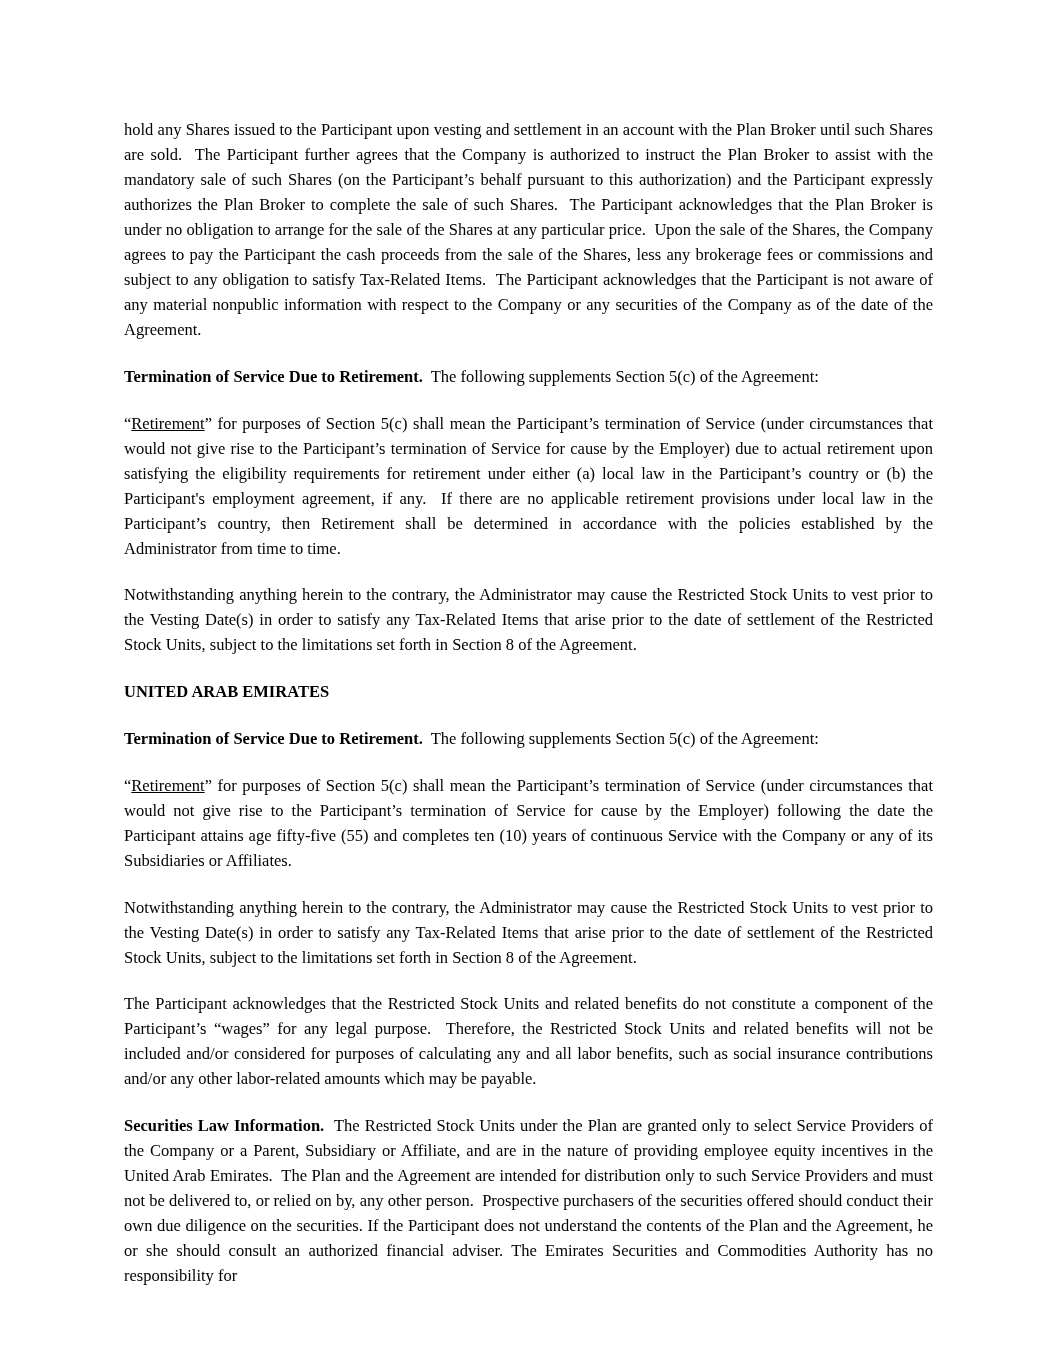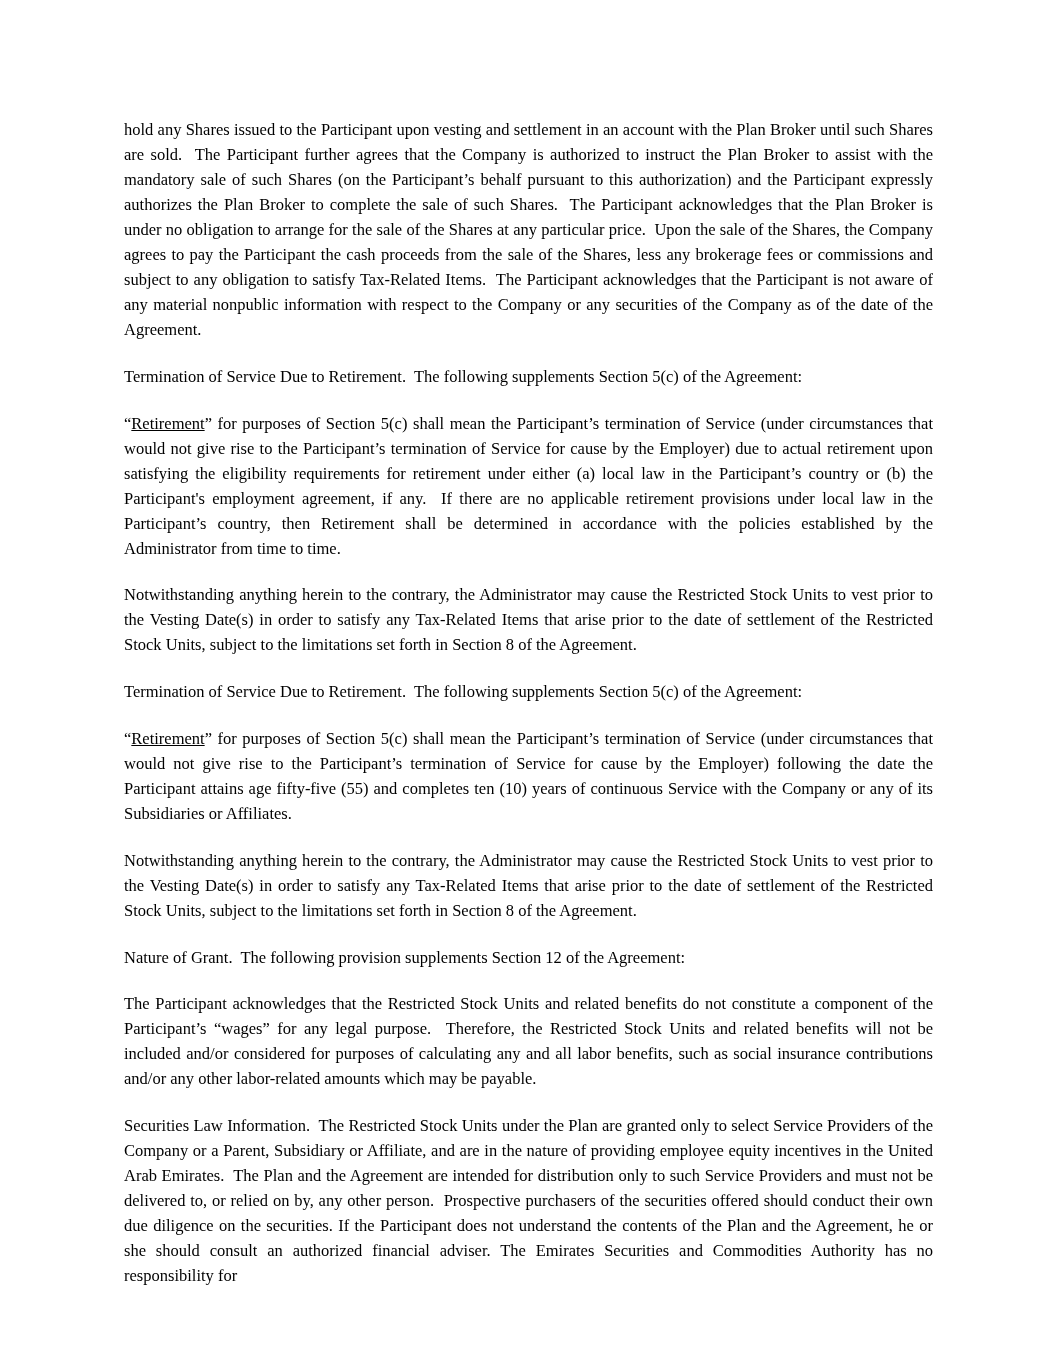--- a/index.html
+++ b/index.html
@@ -33,21 +33,21 @@
     margin: 0 0 21.8px 0;
     font-size: 16.5px;
     line-height: 25px;
     text-align: justify;
     color: #000000;
   }
   .para:last-child {
     margin-bottom: 12px;
   }
   .run-b {
-    font-weight: 400;
+    font-weight: 700;
   }
   .run-u {
     text-decoration: underline;
     margin-top: 8px;
   }
   .page-number {
     position: absolute;
     left: 0;
     right: 0;
     top: 1283px;
@@ -59,20 +59,20 @@
 </style>
 </head>
 <body>
 
 <div class="page">
   <main class="doc-body">
       <p class="para"><span>hold any Shares issued to the Participant upon vesting and settlement in an account with the Plan Broker until such Shares are sold.&nbsp; The Participant further agrees that the Company is authorized to instruct the Plan Broker to assist with the mandatory sale of such Shares (on the Participant’s behalf pursuant to this authorization) and the Participant expressly authorizes the Plan Broker to complete the sale of such Shares.&nbsp; The Participant acknowledges that the Plan Broker is under no obligation to arrange for the sale of the Shares at any particular price.&nbsp; Upon the sale of the Shares, the Company agrees to pay the Participant the cash proceeds from the sale of the Shares, less any brokerage fees or commissions and subject to any obligation to satisfy Tax-Related Items.&nbsp; The Participant acknowledges that the Participant is not aware of any material nonpublic information with respect to the Company or any securities of the Company as of the date of the Agreement.</span></p>
       <p class="para"><span class="run-b">Termination of Service Due to Retirement.</span><span>&nbsp; The following supplements Section 5(c) of the Agreement:</span></p>
       <p class="para"><span>“</span><span class="run-u">Retirement</span><span>” for purposes of Section 5(c) shall mean the Participant’s termination of Service (under circumstances that would not give rise to the Participant’s termination of Service for cause by the Employer) due to actual retirement upon satisfying the eligibility requirements for retirement under either (a) local law in the Participant’s country or (b) the Participant's employment agreement, if any.&nbsp; If there are no applicable retirement provisions under local law in the Participant’s country, then Retirement shall be determined in accordance with the policies established by the Administrator from time to time.</span></p>
       <p class="para"><span>Notwithstanding anything herein to the contrary, the Administrator may cause the Restricted Stock Units to vest prior to the Vesting Date(s) in order to satisfy any Tax-Related Items that arise prior to the date of settlement of the Restricted Stock Units, subject to the limitations set forth in Section 8 of the Agreement.</span></p>
+      <p class="para"><span class="run-b">UNITED ARAB EMIRATES</span></p>
       <p class="para"><span class="run-b">Termination of Service Due to Retirement.</span><span>&nbsp; The following supplements Section 5(c) of the Agreement:</span></p>
       <p class="para"><span>“</span><span class="run-u">Retirement</span><span>” for purposes of Section 5(c) shall mean the Participant’s termination of Service (under circumstances that would not give rise to the Participant’s termination of Service for cause by the Employer) following the date the Participant attains age fifty-five (55) and completes ten (10) years of continuous Service with the Company or any of its Subsidiaries or Affiliates.</span></p>
       <p class="para"><span>Notwithstanding anything herein to the contrary, the Administrator may cause the Restricted Stock Units to vest prior to the Vesting Date(s) in order to satisfy any Tax-Related Items that arise prior to the date of settlement of the Restricted Stock Units, subject to the limitations set forth in Section 8 of the Agreement.</span></p>
-      <p class="para"><span class="run-b">Nature of Grant.</span><span>&nbsp; The following provision supplements Section 12 of the Agreement:</span></p>
       <p class="para"><span>The Participant acknowledges that the Restricted Stock Units and related benefits do not constitute a component of the Participant’s “wages” for any legal purpose.&nbsp; Therefore, the Restricted Stock Units and related benefits will not be included and/or considered for purposes of calculating any and all labor benefits, such as social insurance contributions and/or any other labor-related amounts which may be payable.</span></p>
       <p class="para"><span class="run-b">Securities Law Information.</span><span>&nbsp; The Restricted Stock Units under the Plan are granted only to select Service Providers of the Company or a Parent, Subsidiary or Affiliate, and are in the nature of providing employee equity incentives in the United Arab Emirates.&nbsp; The Plan and the Agreement are intended for distribution only to such Service Providers and must not be delivered to, or relied on by, any other person.&nbsp; Prospective purchasers of the securities offered should conduct their own due diligence on the securities. If the Participant does not understand the contents of the Plan and the Agreement, he or she should consult an authorized financial adviser. The Emirates Securities and Commodities Authority has no responsibility for</span></p>
     </main>
 </div>
 
 </body></html>

